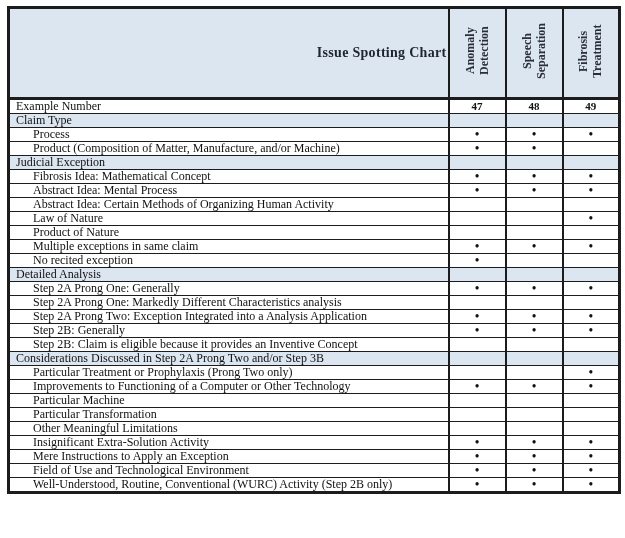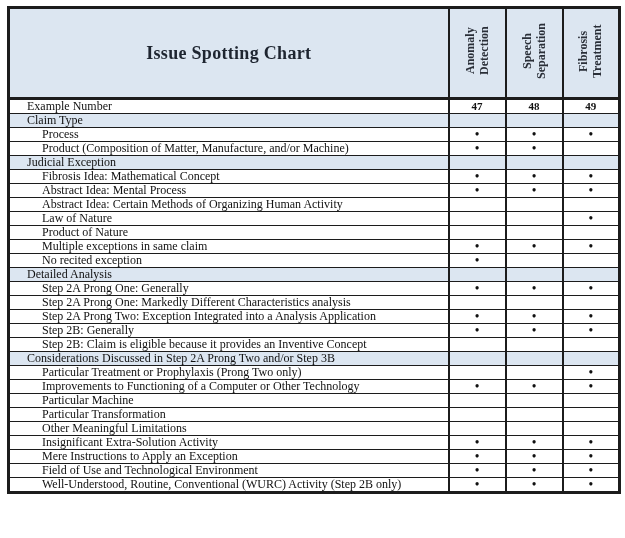--- a/index.html
+++ b/index.html
@@ -25,25 +25,25 @@
     white-space: nowrap;
   }
   
   thead th {
     background: #dce6f1;
     border-bottom: 3px solid #1c1c1c;
     height: 86px;
     vertical-align: middle;
   }
   th.title-cell {
-    font-size: 18px;
+    font-size: 14px;
     font-weight: 600;
     letter-spacing: 0.3px;
     color: #1e2530;
-    text-align: center;
+    text-align: right;
   }
   th.col-head { border-left: 2px solid #1c1c1c; border-right: 2px solid #1c1c1c; text-align: center; }
   .vert {
     display: inline-block;
     writing-mode: vertical-rl;
     transform: rotate(180deg);
     height: 80px;
     white-space: normal;
     font-size: 12px;
     font-weight: 700;
@@ -52,22 +52,22 @@
     text-align: center;
   }
   
   tbody td {
     height: 13px;
     padding: 0 3px;
     font-size: 12px;
     line-height: 13px;
     vertical-align: middle;
   }
-  tbody td.lbl { text-align: left; padding-left: 17px; }
-  tr.item td.lbl { padding-left: 32px; }
+  tbody td.lbl { text-align: left; padding-left: 6px; }
+  tr.item td.lbl { padding-left: 23px; }
   tr.section td { background: #dce6f1; margin-top: 21px; }
   td.mark {
     border-left: 2px solid #1c1c1c;
     border-right: 2px solid #1c1c1c;
     text-align: center;
   }
   td.val { font-weight: 600; font-size: 11px; }
   td.dot { font-size: 12px; font-weight: 700; }
 </style>
 </head>

